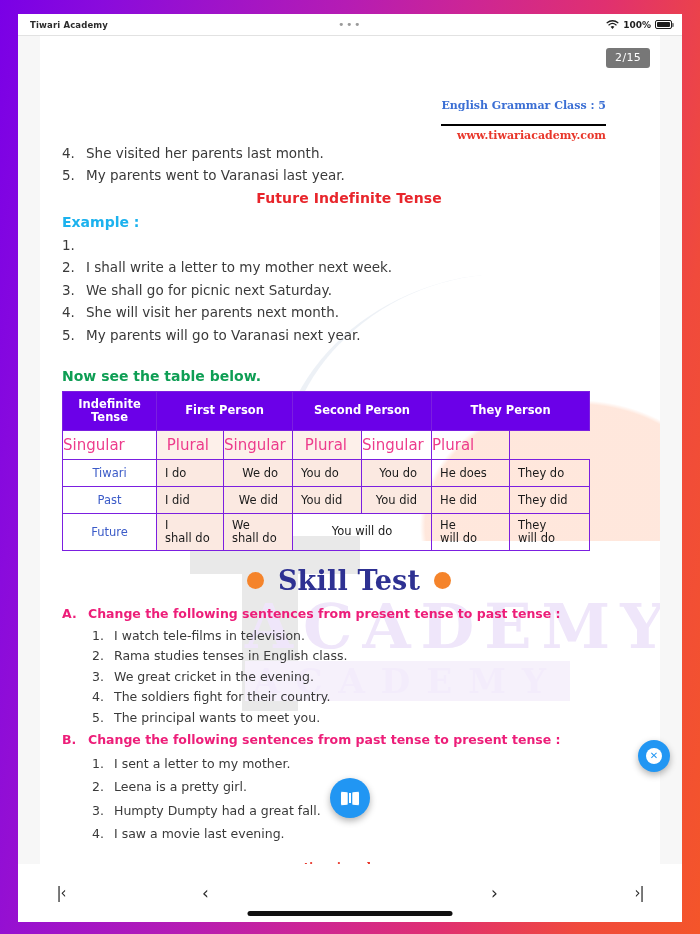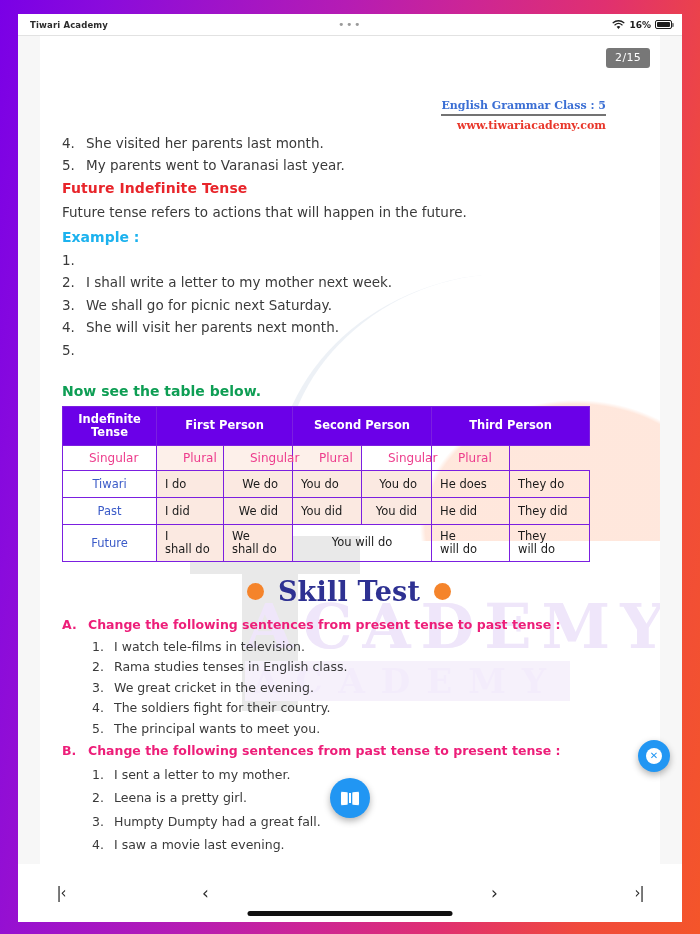--- a/index.html
+++ b/index.html
@@ -120,41 +120,41 @@
     padding: 3px 8px; line-height: 1; z-index: 1;
   }
 
   
   #doc { position: relative; z-index: 5; padding: 0 24px 0 22px; }
 
   #doc-head { text-align: right; padding-top: 58px; padding-right: 30px; }
   #doc-head .cls {
     display:inline-block;
     font-family: "DejaVu Serif", serif; font-weight: 700; font-size: 11px;
-    color: #3b6fd4; border-bottom: 2px solid #737373; padding-bottom: 2px;
+    color: #3b6fd4; border-bottom: 2px solid #000000; padding-bottom: 12px;
   }
   #doc-head .site {
     font-family: "DejaVu Serif", serif; font-weight: 700; font-size: 11px;
     color: #E8362A; margin-top: 3px;
   }
 
   ol.numlist { list-style: none; margin: 0; padding: 0; }
   ol.numlist li {
     display: flex; align-items: baseline;
     font-size: 13.5px; color: #3a3a3a; line-height: 1.0;
     padding: 4.5px 0 4.5px 0;
   }
   ol.numlist li .n { width: 24px; flex: 0 0 24px; text-align: left; }
   ol.numlist.indent { padding-left: 30px; }
   ol.numlist.indent li { font-size: 12.5px; padding: 4px 0; }
   ol.numlist.indent li .n { width: 22px; flex: 0 0 22px; }
 
   .h-red {
     font-size: 14px; font-weight: 700; color: #E8252B;
-    padding: 3px 0 4px; letter-spacing: .1px;
+    padding: 3px 0 4px; letter-spacing: .1px; text-align: center;
   }
   .p-body { font-size: 13.5px; color: #3a3a3a; padding: 4px 0 5px; }
   .h-cyan {
     font-size: 14px; font-weight: 700; color: #1CB2EE;
     padding: 4px 0 4px;
   }
   .h-green {
     font-size: 14px; font-weight: 700; color: #0E9E54;
     padding: 6px 0 7px;
     margin-top: 15px;
@@ -168,21 +168,21 @@
     font-size: 11.5px;
     table-layout: fixed;
   }
   #tense-table td, #tense-table th { border: 1.5px solid #7B1FE0; padding: 0; }
   #tense-table thead th {
     background: #6B00E8; color: #ffffff;
     font-size: 11.5px; font-weight: 700;
     padding: 6px 2px; text-align: center; line-height: 1.15;
   }
   #tense-table .sp {
-    color: #ED3C8C; font-size: 12px; padding: 5px 26px; text-align: left;
+    color: #ED3C8C; font-size: 15px; padding: 5px 0; text-align: left;
   }
   #tense-table .sp.r { text-align: right; padding-right: 14px; }
   #tense-table .tense {
     color: #3B5BC8; text-align: center; padding: 6px 2px; font-size: 11.5px;
   }
   #tense-table .cell {
     color: #1b1b1b; padding: 5px 8px; text-align: left; font-size: 11.5px;
     line-height: 1.12;
   }
   #tense-table .cell.r { text-align: right; padding-right: 14px; }
@@ -260,21 +260,21 @@
 
     <div id="statusbar">
       <span id="app-title">Tiwari Academy</span>
       <span id="dots">•••</span>
       <span id="status-right">
         <svg width="13" height="10" viewBox="0 0 13 10">
           <path d="M6.5 8.9 4.6 6.7a3 3 0 0 1 3.8 0z" fill="#1d1d1d"></path>
           <path d="M2.9 4.9a5.6 5.6 0 0 1 7.2 0" stroke="#1d1d1d" stroke-width="1.3" fill="none" stroke-linecap="round"></path>
           <path d="M1.1 2.7a8.4 8.4 0 0 1 10.8 0" stroke="#1d1d1d" stroke-width="1.3" fill="none" stroke-linecap="round"></path>
         </svg>
-        <span class="pct">16%</span>
+        <span class="pct">100%</span>
         <span class="batt">
             <i></i>
           </span>
       </span>
     </div>
 
     <div id="viewer">
       <div id="gutter-l"></div>
       <div id="gutter-r"></div>
 
@@ -303,62 +303,62 @@
               <span class="n">4.</span>
               <span>She visited her parents last month.</span>
             </li>
             <li>
               <span class="n">5.</span>
               <span>My parents went to Varanasi last year.</span>
             </li>
           </ol>
 
           <div class="h-red">Future Indefinite Tense</div>
-          <div class="p-body">Future tense refers to actions that will happen in the future.</div>
           <div class="h-cyan">Example :</div>
 
           <ol class="numlist">
             <li>
               <span class="n">1.</span>
             </li>
             <li>
               <span class="n">2.</span>
               <span>I shall write a letter to my mother next week.</span>
             </li>
             <li>
               <span class="n">3.</span>
               <span>We shall go for picnic next Saturday.</span>
             </li>
             <li>
               <span class="n">4.</span>
               <span>She will visit her parents next month.</span>
             </li>
             <li>
               <span class="n">5.</span>
+              <span>My parents will go to Varanasi next year.</span>
             </li>
           </ol>
 
           <div class="h-green">Now see the table below.</div>
 
           <table id="tense-table">
             <colgroup>
               <col style="width:94px">
                 <col style="width:67px">
                 <col style="width:69px">
               <col style="width:69px">
                 <col style="width:70px">
                 <col style="width:78px">
                 <col style="width:80px">
             </colgroup>
             <thead>
               <tr>
                 <th rowspan="2">Indefinite Tense</th>
                 <th colspan="2">First Person</th>
                 <th colspan="2">Second Person</th>
-                <th colspan="2">Third Person</th>
+                <th colspan="2">They Person</th>
               </tr>
             </thead>
             <tbody>
               <tr>
                 <td class="sp">Singular</td>
                 <td class="sp r tint2">Plural</td>
                 <td class="sp tint2">Singular</td>
                 <td class="sp r tint2">Plural</td>
                 <td class="sp">Singular</td>
                 <td class="sp">Plural</td>

